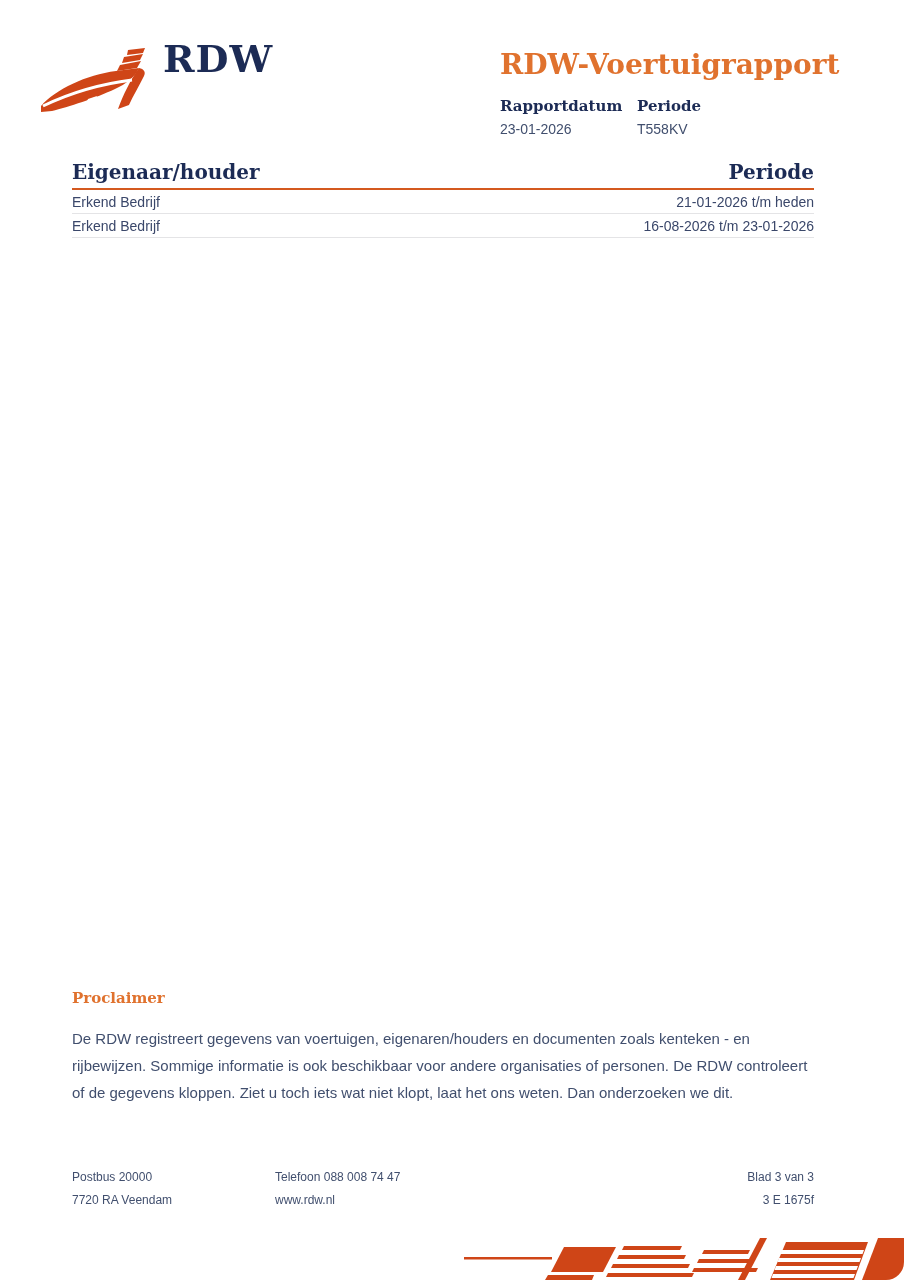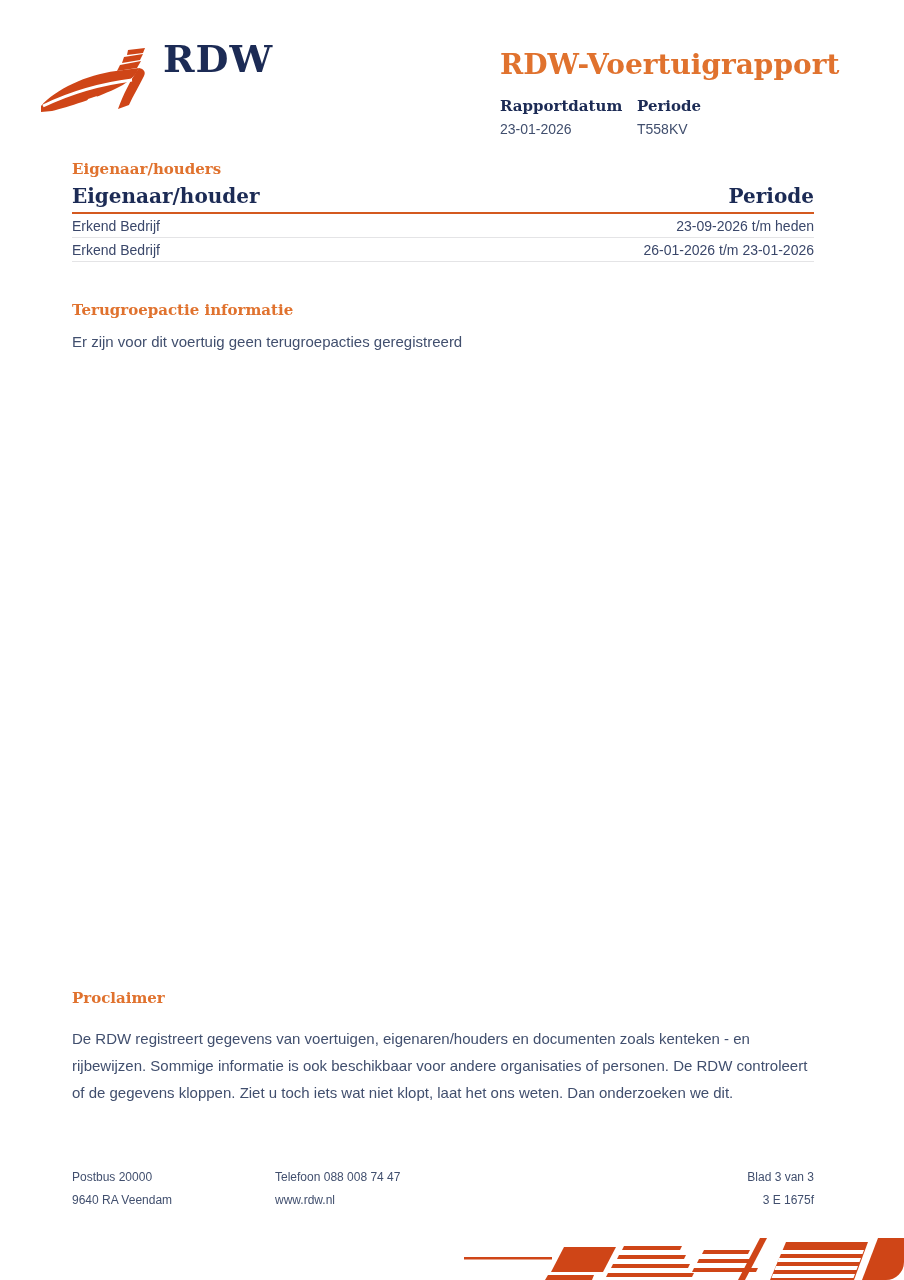--- a/index.html
+++ b/index.html
@@ -96,51 +96,46 @@
   <div class="meta-date">
     <div class="meta-label">Rapportdatum</div>
     <div class="meta-value">23-01-2026</div>
   </div>
   <div class="meta-plate">
     <div class="meta-label">Periode</div>
     <div class="meta-value">T558KV</div>
   </div>
 
   <div class="owners">
-    <div class="section-heading">Eigenaar/houders</div>
     <div class="t-head">
       <span>Eigenaar/houder</span>
       <span>Periode</span>
     </div>
     <div id="owners-body">
         <div class="t-row">
           <span>Erkend Bedrijf</span>
-          <span>23-09-2026 t/m heden</span>
+          <span>21-01-2026 t/m heden</span>
         </div>
         <div class="t-row">
           <span>Erkend Bedrijf</span>
-          <span>26-01-2026 t/m 23-01-2026</span>
+          <span>16-08-2026 t/m 23-01-2026</span>
         </div>
       </div>
   </div>
 
-  <div class="recall">
-    <div class="section-heading">Terugroepactie informatie</div>
-    <div class="body-text">Er zijn voor dit voertuig geen terugroepacties geregistreerd</div>
-  </div>
 
   <div class="proclaimer">
     <div class="section-heading">Proclaimer</div>
     <div class="body-text">De RDW registreert gegevens van voertuigen, eigenaren/houders en documenten zoals kenteken - en rijbewijzen. Sommige informatie is ook beschikbaar voor andere organisaties of personen. De RDW controleert of de gegevens kloppen. Ziet u toch iets wat niet klopt, laat het ons weten. Dan onderzoeken we dit.</div>
   </div>
 
   <div class="footer">
     <div class="f-left">
       <div class="line">Postbus 20000</div>
-      <div class="line">9640 RA Veendam</div>
+      <div class="line">7720 RA Veendam</div>
     </div>
     <div class="f-mid">
       <div class="line">Telefoon 088 008 74 47</div>
       <div class="line">www.rdw.nl</div>
     </div>
     <div class="f-right">
       <div class="line">Blad 3 van 3</div>
       <div class="line">3 E 1675f</div>
     </div>
   </div>

